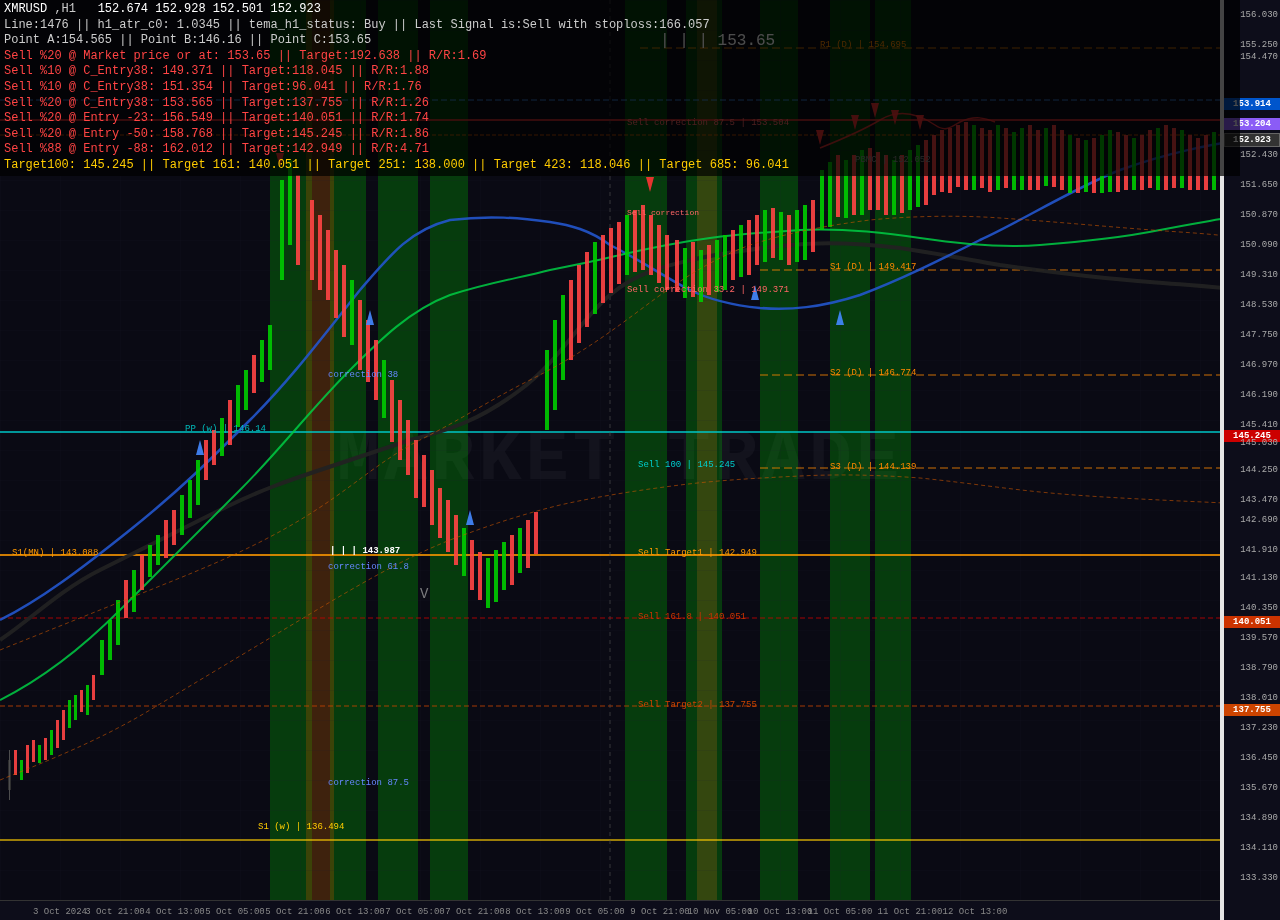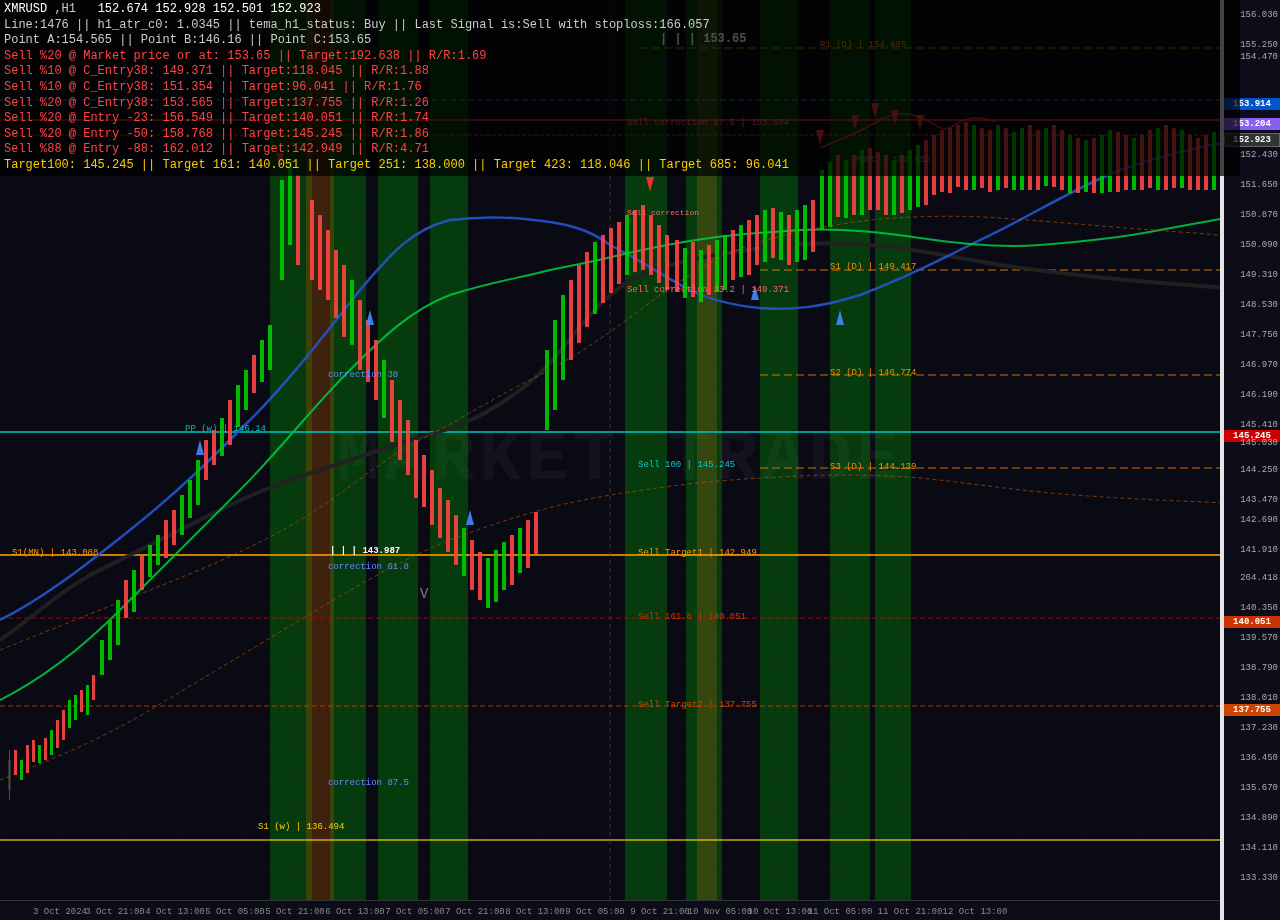--- a/index.html
+++ b/index.html
@@ -453,21 +453,21 @@
       <polygon points="875,118 871,103 879,103" fill="#ff3333" opacity="0.9"></polygon>
       <polygon points="895,125 891,110 899,110" fill="#ff3333" opacity="0.9"></polygon>
       <polygon points="920,130 916,115 924,115" fill="#ff3333" opacity="0.9"></polygon>
 
       <path d="M 820,148 C 840,140 860,132 880,120 C 900,108 920,115 935,125 
                C 945,132 950,128 960,122 C 975,115 985,118 995,122" fill="none" stroke="#ff3333" stroke-width="1.5" opacity="0.8"></path>
 
       <text x="420" y="598" fill="#aaaaaa" font-size="14" opacity="0.7">V</text>
     </svg>
 
-    <div class="chart-label" style="left:660px; top:32px; color:#ffffff; font-weight:bold; font-size:12px;">
+    <div class="chart-label" style="left:660px; top:32px; color:#ffffff; font-weight:normal; font-size:16px;">
       <span>| | | 153.65</span>
     </div>
 
     <div class="chart-label" style="left:820px; top:40px; color:#ff8800;">
       R1 (D) | <span>154.695</span>
     </div>
 
     <div class="chart-label" style="left:627px; top:118px; color:#ff6666;">
       <span>Sell correction 87.5 | 153.504</span>
     </div>
@@ -582,21 +582,21 @@
     <div class="price-label" style="top:395px;">146.190</div>
     <div class="price-label" style="top:425px;">145.410</div>
 
     <div style="position:absolute; top:430px; left:0; right:0; background:#cc0000; color:#fff; font-size:9px; font-weight:bold; padding:1px 2px; text-align:center;">145.245</div>
 
     <div class="price-label" style="top:443px;">145.030</div>
     <div class="price-label" style="top:470px;">144.250</div>
     <div class="price-label" style="top:500px;">143.470</div>
     <div class="price-label" style="top:520px;">142.690</div>
     <div class="price-label" style="top:550px;">141.910</div>
-    <div class="price-label" style="top:578px;">264.418</div>
+    <div class="price-label" style="top:578px;">141.130</div>
     <div class="price-label" style="top:608px;">140.350</div>
 
     <div style="position:absolute; top:616px; left:0; right:0; background:#cc3300; color:#fff; font-size:9px; font-weight:bold; padding:1px 2px; text-align:center;">140.051</div>
 
     <div class="price-label" style="top:638px;">139.570</div>
     <div class="price-label" style="top:668px;">138.790</div>
     <div class="price-label" style="top:698px;text-align:right;">138.010</div>
 
     <div style="position:absolute; top:704px; left:0; right:0; background:#cc4400; color:#fff; font-size:9px; font-weight:bold; padding:1px 2px; text-align:center;">137.755</div>
 

